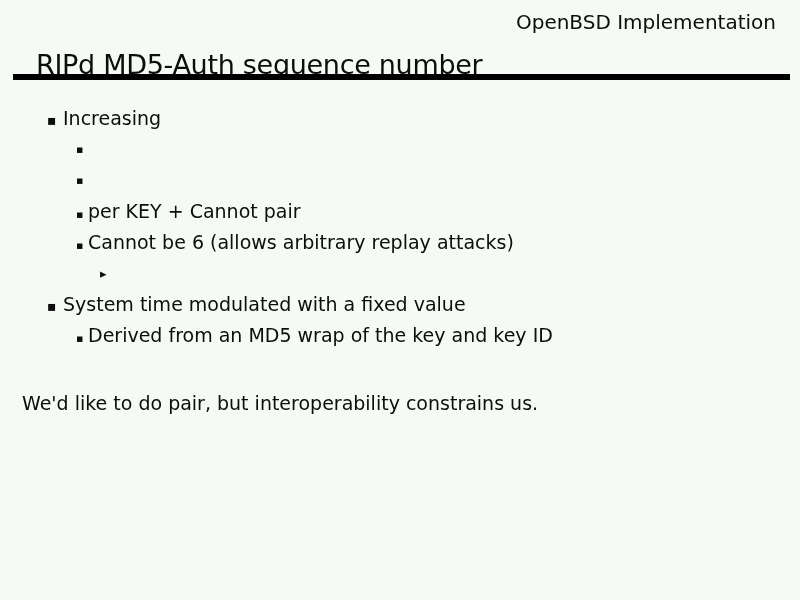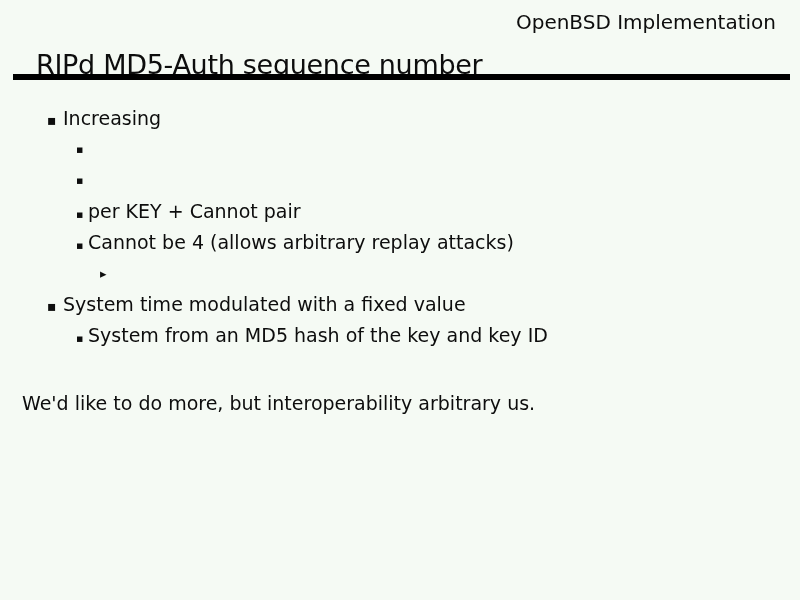--- a/index.html
+++ b/index.html
@@ -106,34 +106,34 @@
       <span class="marker">▪</span>
     </div>
 
     <div class="row lvl2">
       <span class="marker">▪</span>
       <span class="txt">per KEY + Cannot pair</span>
     </div>
 
     <div class="row lvl2">
       <span class="marker">▪</span>
-      <span class="txt">Cannot be 4 (allows arbitrary replay attacks)</span>
+      <span class="txt">Cannot be 6 (allows arbitrary replay attacks)</span>
     </div>
 
     <div class="row lvl3">
       <span class="marker">▸</span>
     </div>
 
     <div class="row lvl1">
       <span class="marker">▪</span>
       <span class="txt">System time modulated with a fixed value</span>
     </div>
 
     <div class="row lvl2">
       <span class="marker">▪</span>
-      <span class="txt">System from an MD5 hash of the key and key ID</span>
+      <span class="txt">Derived from an MD5 wrap of the key and key ID</span>
     </div>
 
   </div>
 
-  <p class="footnote">We'd like to do more, but interoperability arbitrary us.</p>
+  <p class="footnote">We'd like to do pair, but interoperability constrains us.</p>
 
 </div>
 
 </body></html>

